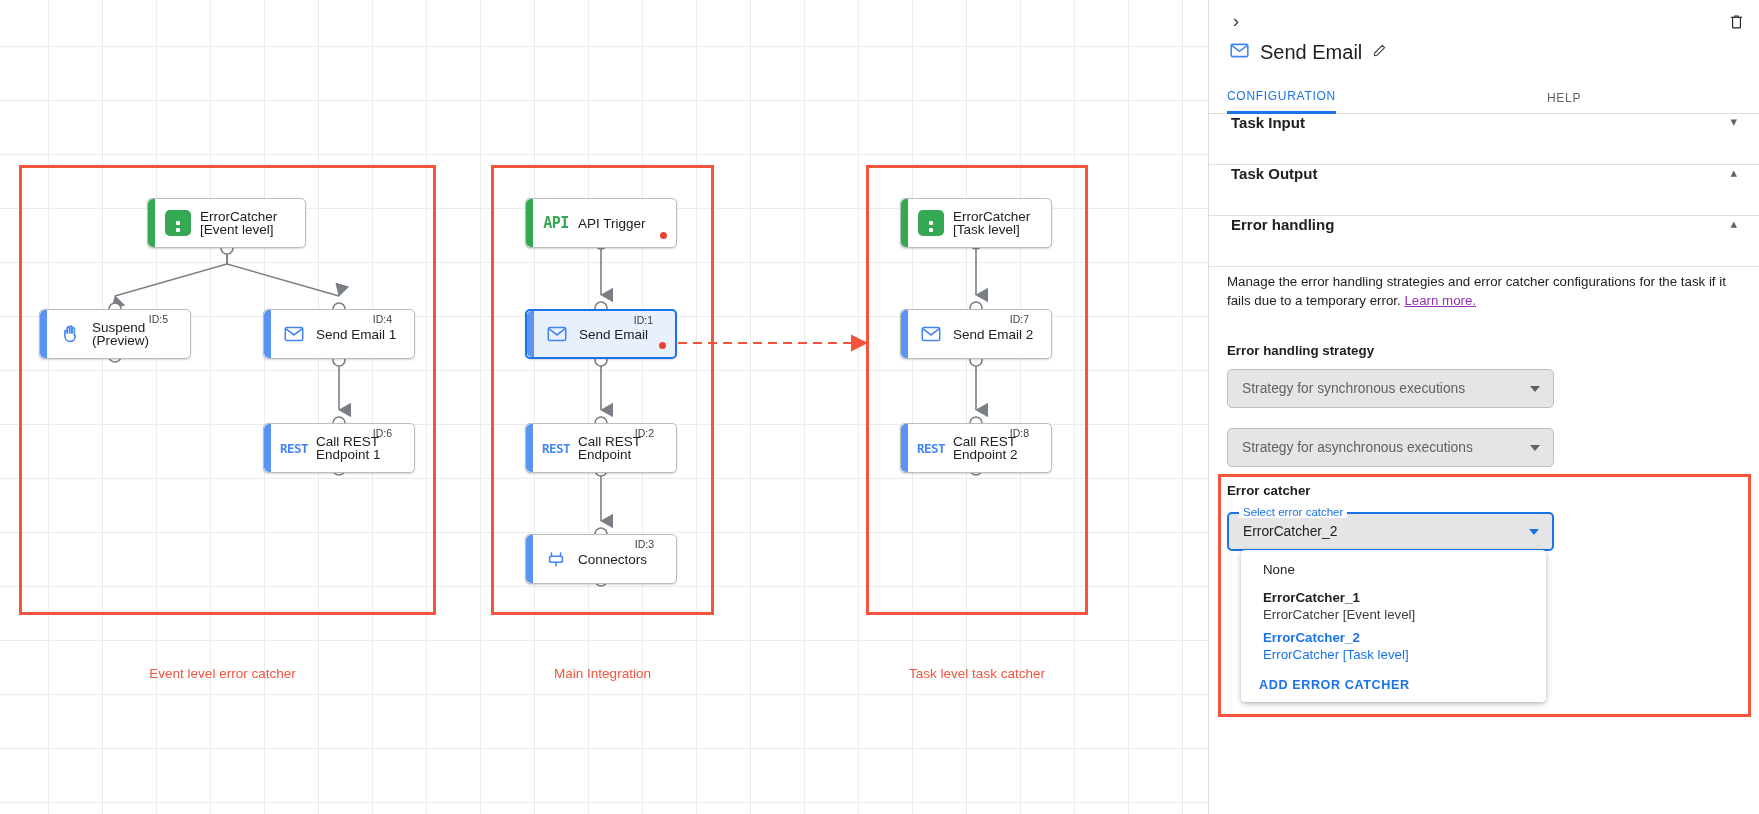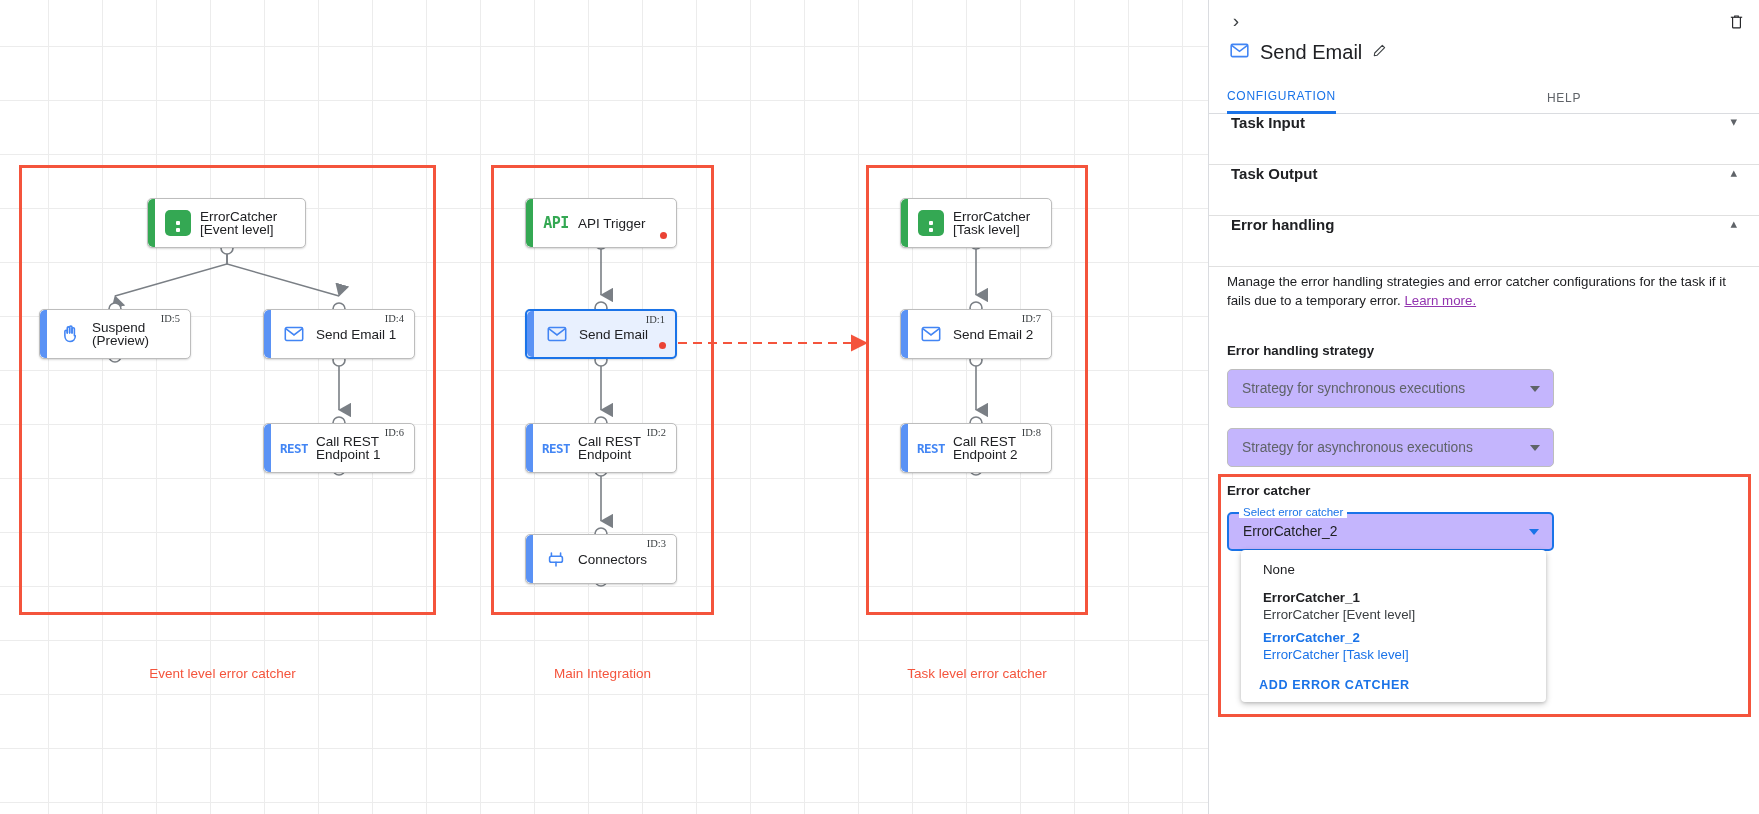--- a/index.html
+++ b/index.html
@@ -46,21 +46,21 @@
   .node.blue .accent  { background: #5a92f5; }
   .node .ic {
     position: absolute; left: 17px; top: 50%; transform: translateY(-50%);
     width: 26px; height: 26px; display: flex; align-items: center; justify-content: center;
   }
   .node .ttl {
     position: absolute; left: 52px; top: 50%; transform: translateY(-50%);
     font-size: 13.5px; color: #202124; line-height: 13px; white-space: pre-line;
   }
   .node .idtag {
-    position: absolute; right: 10px; top: 3px; font-size: 10.5px; color: #3c4043; font-family: Liberation Serif, serif;
+    position: absolute; right: 22px; top: 3px; font-size: 10.5px; color: #3c4043;
   }
   .node.selected {
     background: #e8f0fe; border: 2px solid #1a73e8;
   }
   .node .reddot {
     position: absolute; right: 9px; bottom: 8px; width: 7px; height: 7px;
     border-radius: 50%; background: #ea4335;
   }
   .badge-green {
     width: 26px; height: 26px; border-radius: 5px; background: #34a853;
@@ -102,21 +102,21 @@
 
   .body-text { position: absolute; left: 18px; top: 270px; width: 500px; font-size: 13.3px;
                color: #202124; line-height: 19px; }
   .learn-link { color: #9334b0; text-decoration: underline; cursor: pointer; margin-top: 45px; }
 
   .field-label { position: absolute; left: 18px; font-size: 13.3px; color: #202124; font-weight: bold; }
 
   .select-box {
     position: absolute; height: 39px; border: 1px solid #bdbdbd; border-radius: 5px;
     display: flex; align-items: center; padding: 0 14px; font-size: 13.8px; color: #5f6368;
-    background: #c4b5fd;
+    background: #e5e5e5;
   }
   .select-box .arrow {
     position: absolute; right: 13px; width: 0; height: 0;
     border-left: 5px solid transparent; border-right: 5px solid transparent;
     border-top: 6px solid #5f6368;
   }
   .select-box.focused { border: 2px solid #1a73e8; color: #202124; }
   .select-box.focused .arrow { border-top-color: #1a73e8; }
   .float-label {
     position: absolute; background: #fff; padding: 0 4px;
@@ -186,21 +186,21 @@
 
       <path d="M678,343 L866,343" stroke="#f4543c" stroke-width="2.2" fill="none" stroke-dasharray="9,6" marker-end="url(#arrred)"></path>
     </svg>
 
     <div class="group-box" style="left:19px; top:165px; width:417px; height:450px;"></div>
     <div class="group-box" style="left:491px; top:165px; width:223px; height:450px;"></div>
     <div class="group-box" style="left:866px; top:165px; width:222px; height:450px;"></div>
 
     <div class="group-caption" style="left:14px; top:666px; width:417px;">Event level error catcher</div>
     <div class="group-caption" style="left:491px; top:666px; width:223px;">Main Integration</div>
-    <div class="group-caption" style="left:866px; top:666px; width:222px;">Task level error catcher</div>
+    <div class="group-caption" style="left:866px; top:666px; width:222px;">Task level task catcher</div>
 
     <div class="node green" style="left:147px; top:198px; width:159px;">
       <span class="accent"></span>
       <span class="ic">
         <span class="badge-green">
             <i></i>
           </span>
       </span>
       <span class="ttl">ErrorCatcher
 [Event level]</span>

